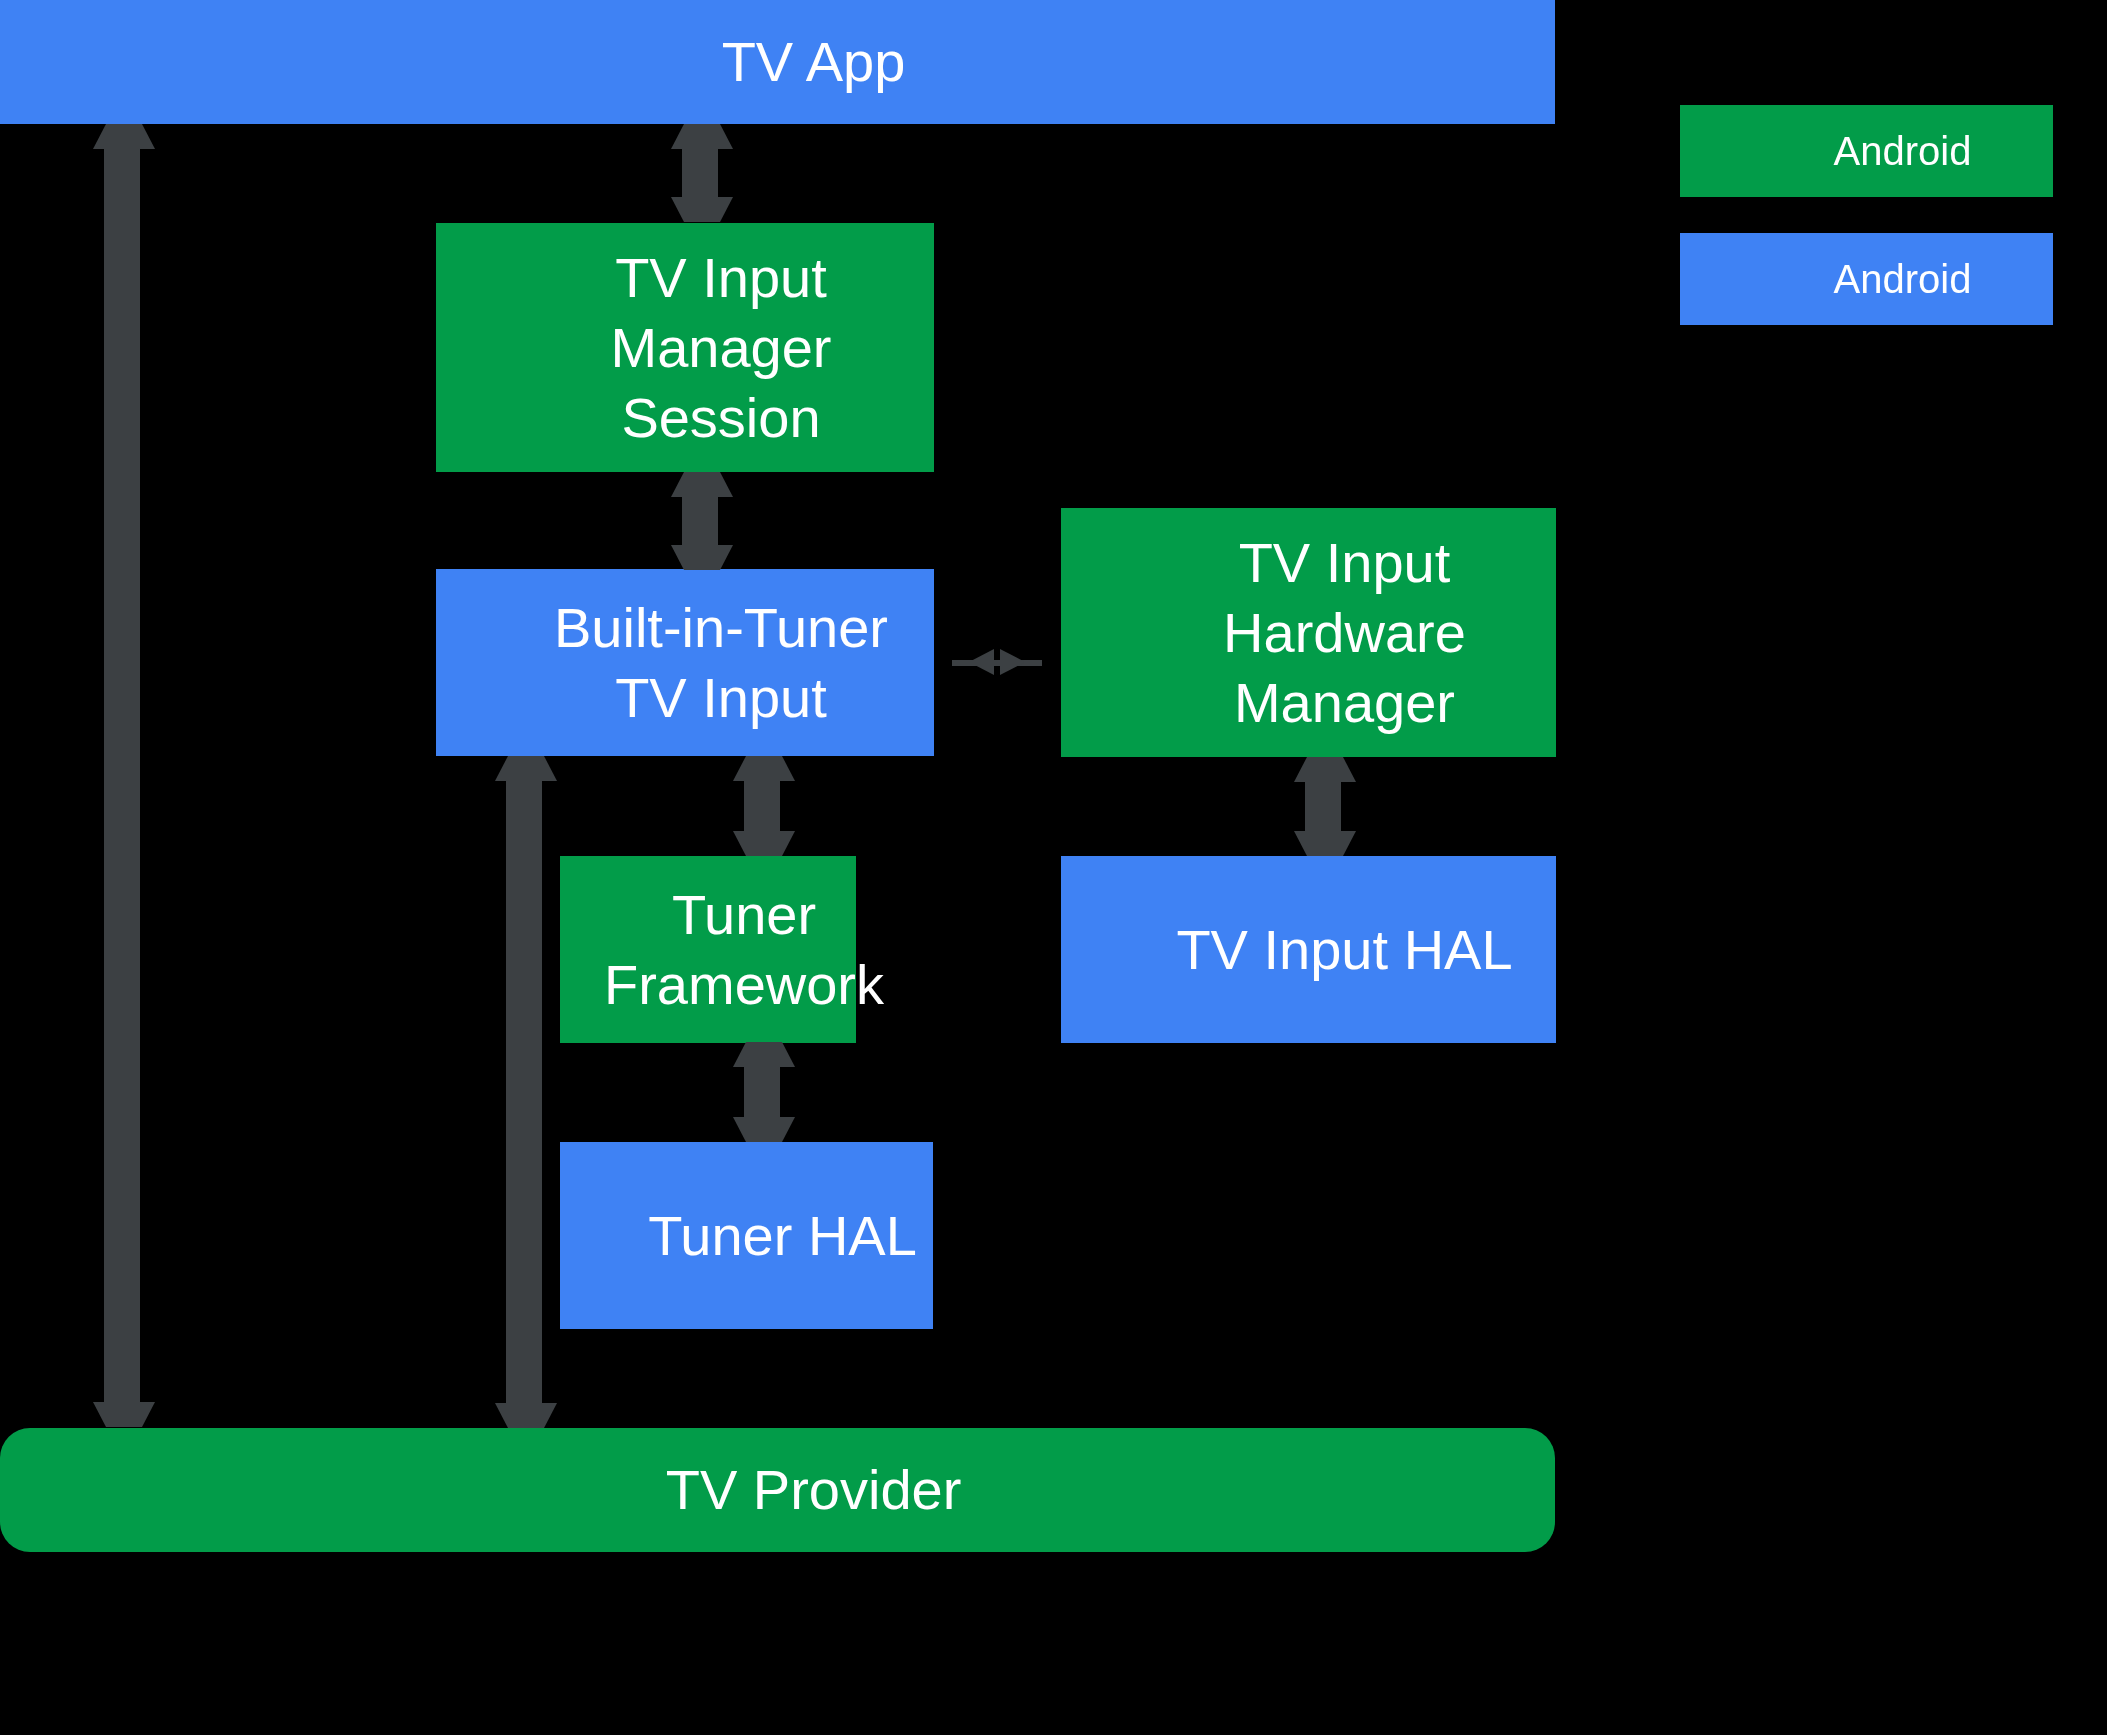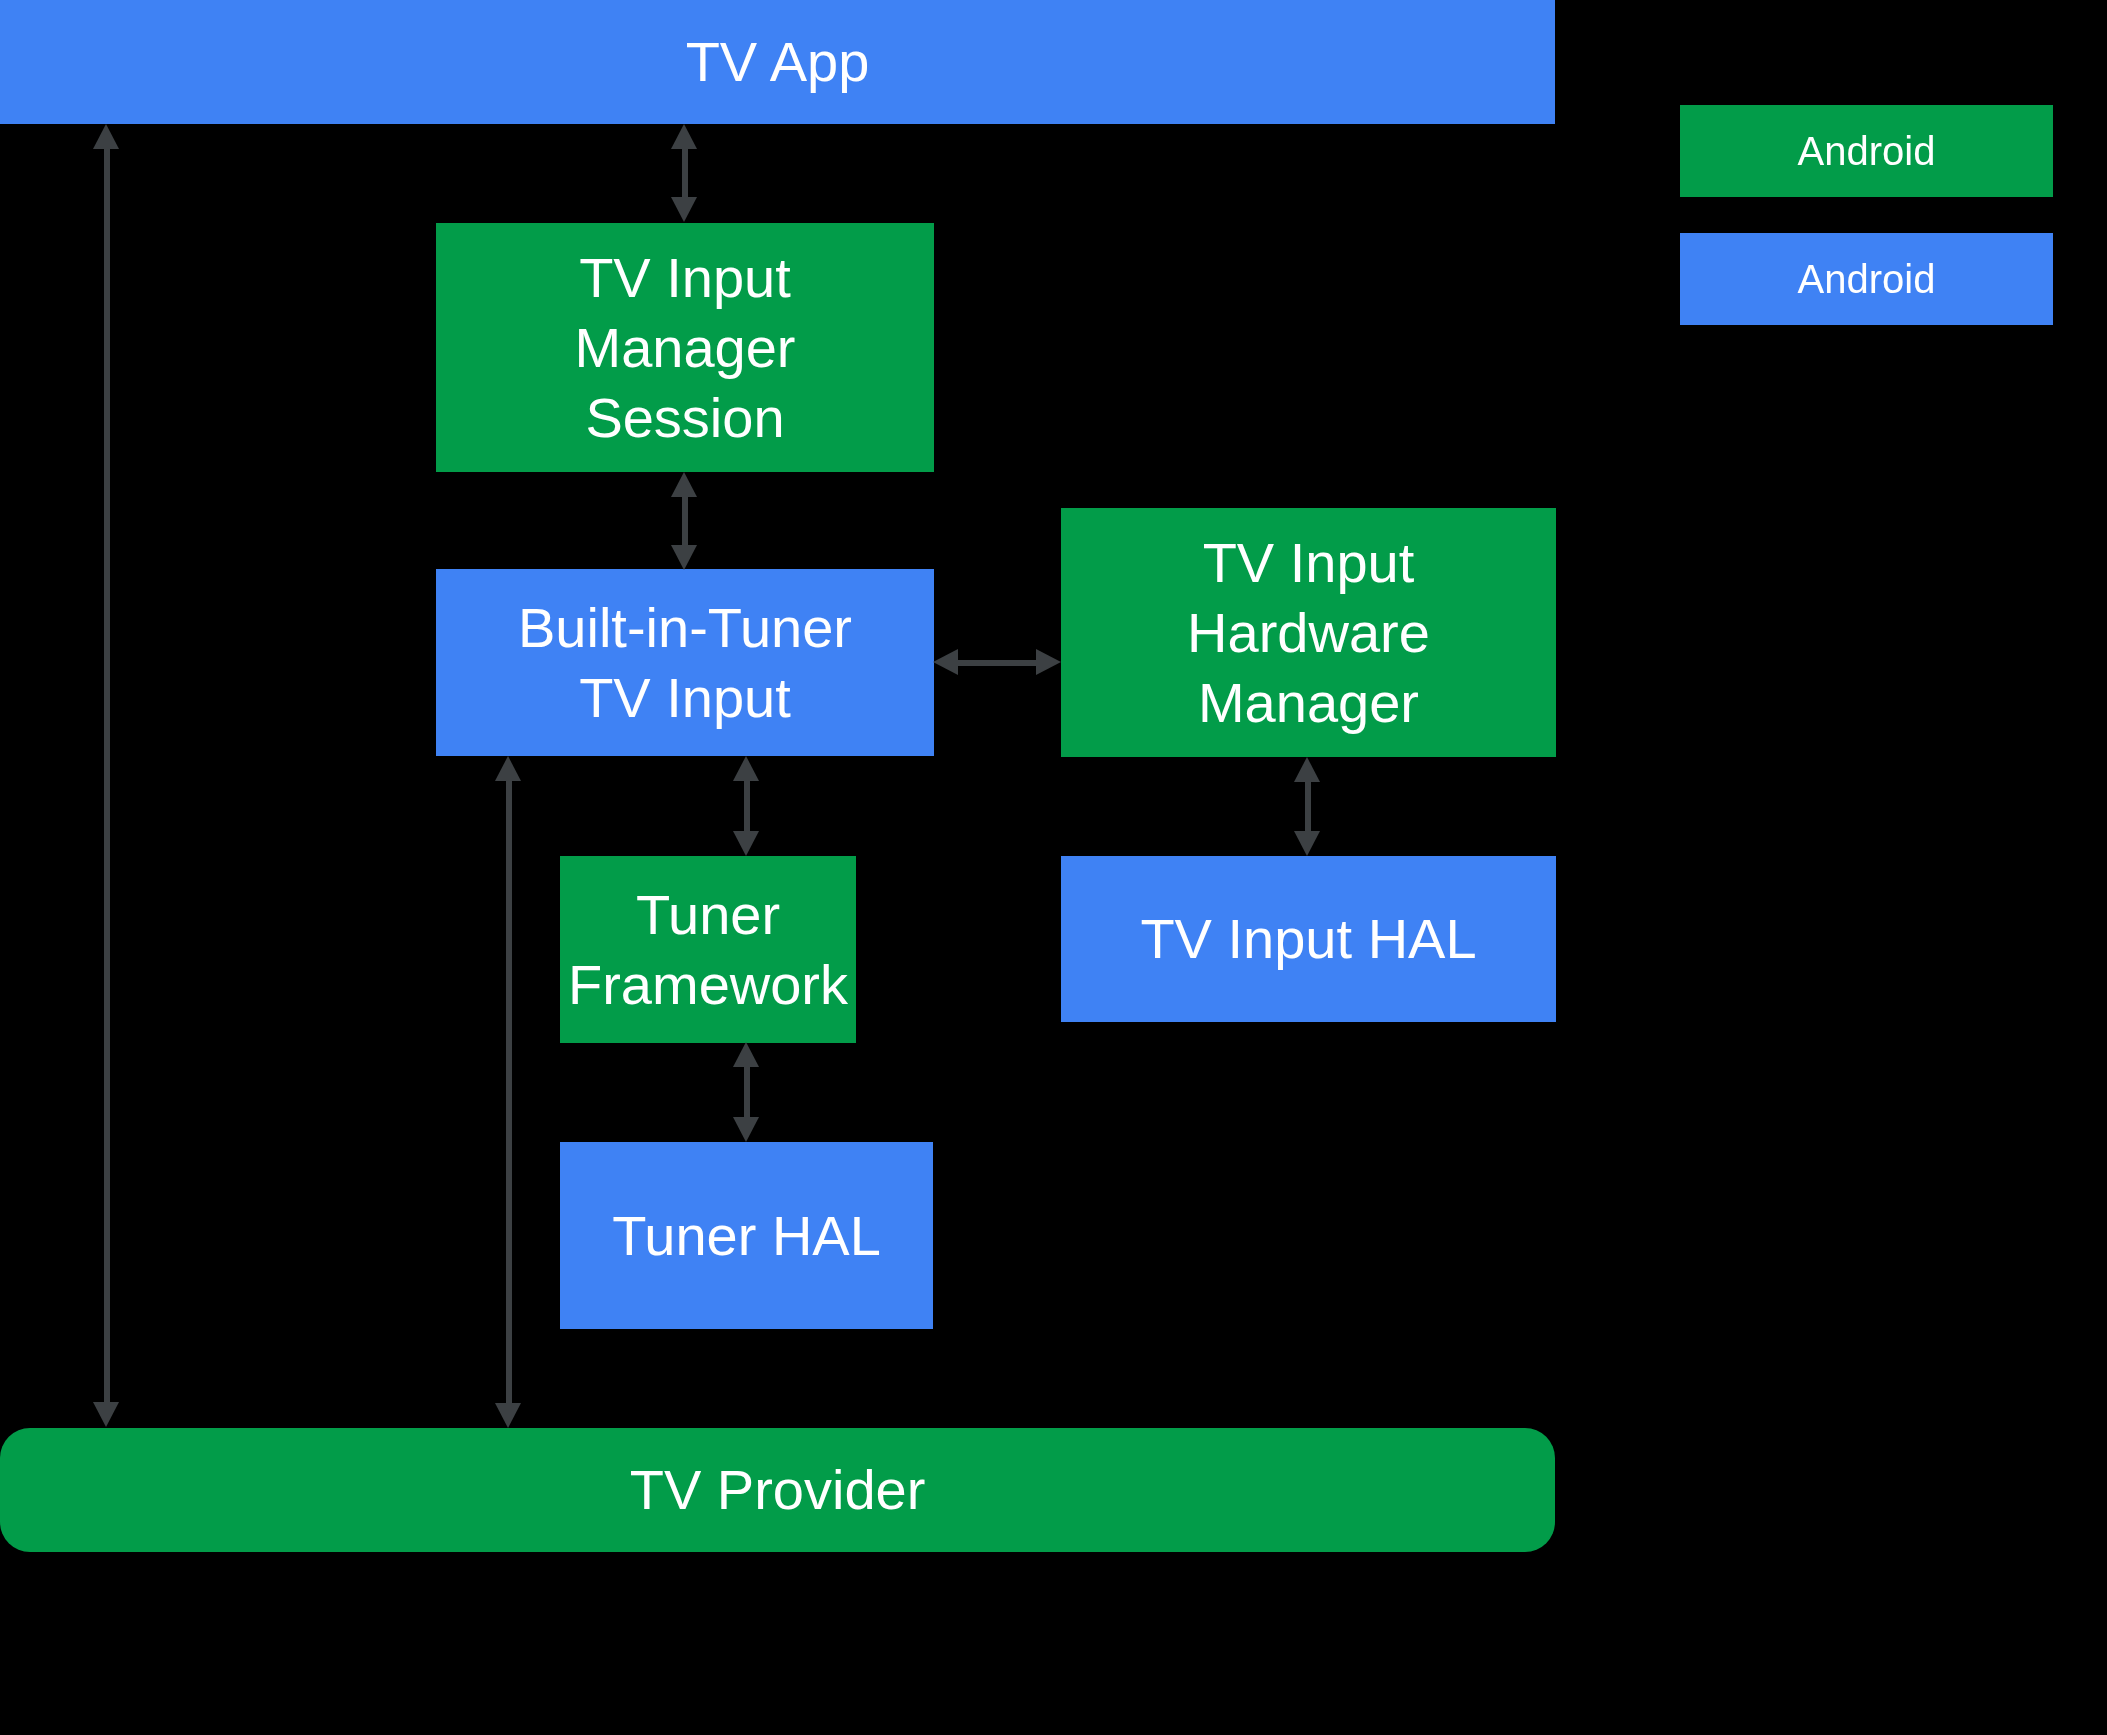--- a/index.html
+++ b/index.html
@@ -2,21 +2,21 @@
 <html style="--background: #000000; --android: #029C49; --device: #3F82F4; --arrow: #3C4043; --text: #FFFFFF;font-size:10px"><head>
 <meta charset="utf-8">
 <style>
   :root{
     --background:#000000;
     --android:#029C49;
     --device:#3F82F4;
     --arrow:#3C4043;
     --text:#FFFFFF;
   }
-  *{box-sizing:border-box;}
+  *{box-sizing:border-box;padding-left:36px;}
   html,body{margin:0;padding:0;}
   body{
     width:2108px;height:1736px;
     background:var(--background);
     position:relative;
     overflow:hidden;
     font-family:"Liberation Sans","DejaVu Sans",sans-serif;
   }
   
   .box{
@@ -30,21 +30,21 @@
     font-size:56px;line-height:70px;font-weight:500;
   }
   .android{background:var(--android);}
   .device{background:var(--device);}
 
   #b-tvapp      {left:0;      top:0;      width:1555px; height:124px;}
   #b-tvims      {left:436px;  top:223px;  width:498px;  height:249px;}
   #b-bituner    {left:436px;  top:569px;  width:498px;  height:187px;}
   #b-tvihm      {left:1061px; top:508px;  width:495px;  height:249px;}
   #b-tunerfw    {left:560px;  top:856px; width:296px;  height:187px;}
-  #b-tvinputhal {left:1061px; top:856px; width:495px;  height:166px;}
+  #b-tvinputhal {left:1061px; top:856px; width:495px;  height:187px;}
   #b-tunerhal   {left:560px;  top:1142px; width:373px;  height:187px;}
   #b-tvprovider {left:0;      top:1428px; width:1555px; height:124px;border-radius:30px;}
 
   
   .legend-box{
     position:absolute;
     display:flex;align-items:center;justify-content:center;
     color:var(--text);
   }
   .legend-box .legend-label{font-size:40px;font-weight:500;line-height:1;}

